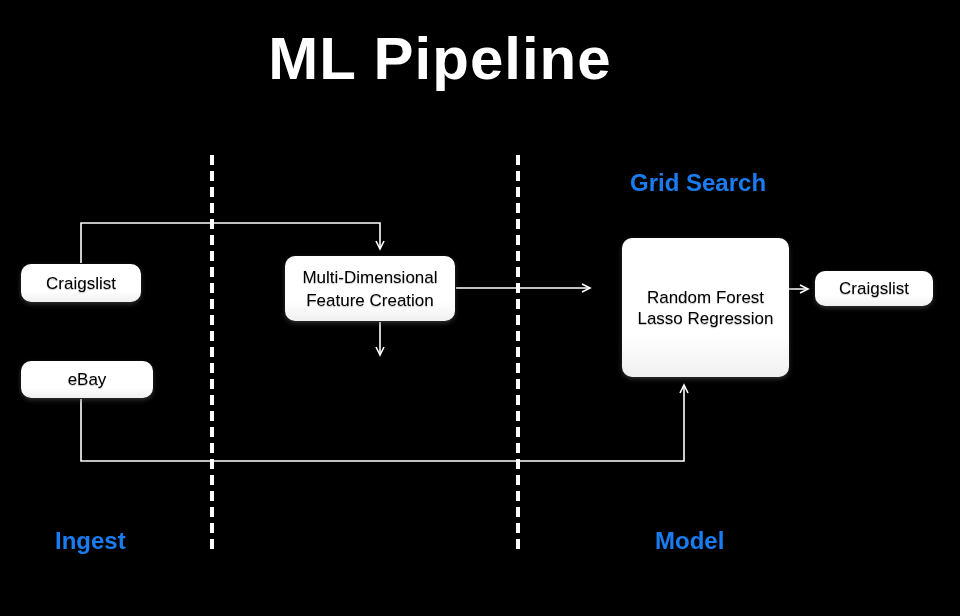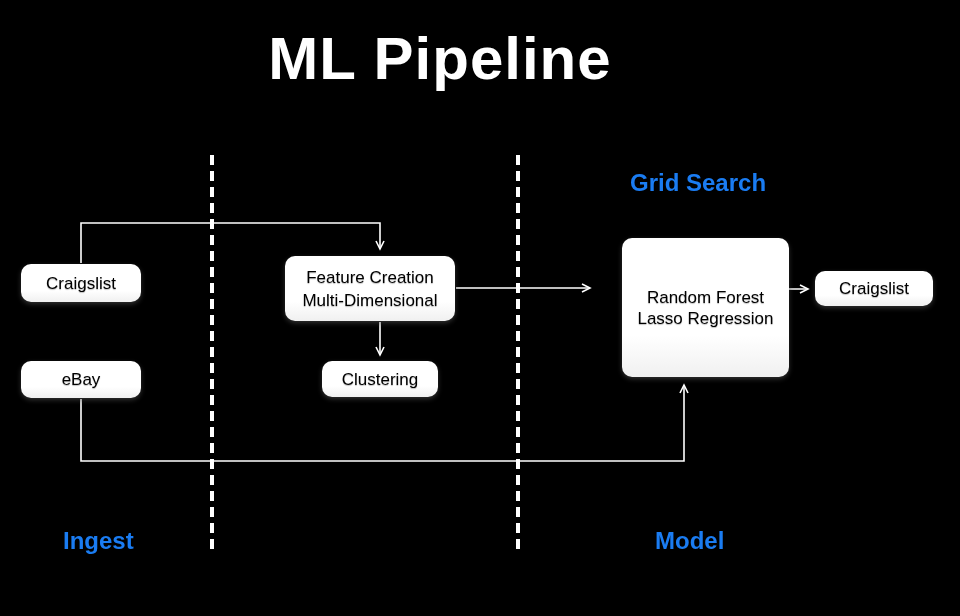--- a/index.html
+++ b/index.html
@@ -28,21 +28,21 @@
     white-space: nowrap;
   }
   .stage-label {
     position: absolute;
     color: #1a7cf2;
     font-size: 24px;
     font-weight: 700;
     white-space: nowrap;
   }
   .lbl-grid-search { left: 630px; top: 169px; }
-  .lbl-ingest      { left: 63px;  top: 527px; }
+  .lbl-ingest      { left: 55px;  top: 527px; }
   .lbl-explore     { left: 333px; top: 527px; }
   .lbl-model       { left: 655px; top: 527px; }
 
   .dashline {
     position: absolute;
     top: 155px;
     width: 4px;
     height: 396px;
     background: repeating-linear-gradient(
       to bottom,
@@ -63,21 +63,21 @@
     font-size: 17px;
     display: flex;
     flex-direction: column;
     align-items: center;
     justify-content: center;
     text-align: center;
     line-height: 21px;
     text-shadow: 0 1px 1px rgba(0,0,0,0.25);
   }
   .node-craigslist { left: 21px;  top: 264px; width: 120px; height: 38px; }
-  .node-ebay       { left: 21px;  top: 361px; width: 120px; height: 37px; }
+  .node-ebay       { left: 21px;  top: 361px; width: 132px; height: 37px; }
   .node-feature    { left: 285px; top: 256px; width: 170px; height: 65px; line-height: 23px; }
   .node-clustering { left: 322px; top: 361px; width: 116px; height: 36px; }
   .node-models     { left: 598px; top: 238px; width: 167px; height: 139px; margin-left: 24px; }
   .node-recommend  { left: 815px; top: 271px; width: 118px; height: 35px; }
 
   .edges-svg {
     position: absolute;
     left: 0;
     top: 0;
     width: 960px;
@@ -119,27 +119,24 @@
 
   <div class="node node-craigslist">
     <span>Craigslist</span>
   </div>
 
   <div class="node node-ebay">
     <span>eBay</span>
   </div>
 
   <div class="node node-feature">
+    <span>Multi-Dimensional</span>
     <span>Feature Creation</span>
-    <span>Multi-Dimensional</span>
   </div>
 
-  <div class="node node-clustering">
-    <span>Clustering</span>
-  </div>
 
   <div class="node node-models">
     <span>Random Forest</span>
     <span>Lasso Regression</span>
   </div>
 
   <div class="node node-recommend">
     <span>Craigslist</span>
   </div>
 

